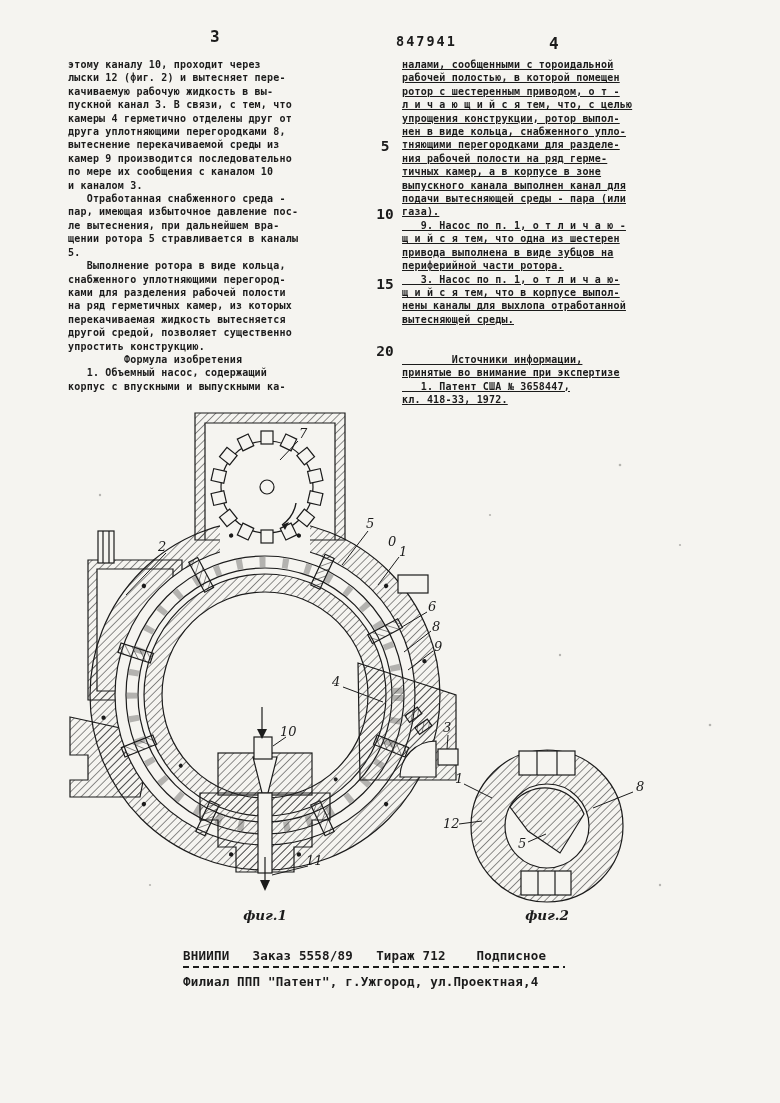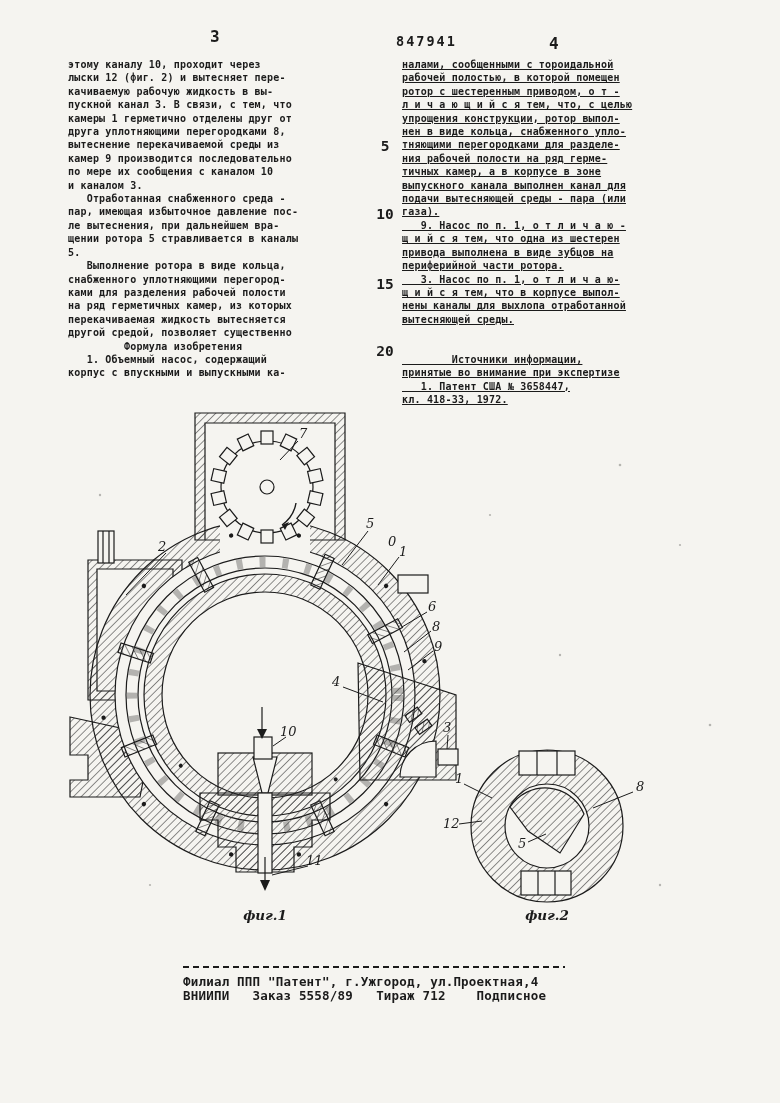--- a/index.html
+++ b/index.html
@@ -41,37 +41,38 @@
   <div class="gut" style="top:138px;">5</div>
   <div class="gut" style="top:206px;">10</div>
   <div class="gut" style="top:276px;">15</div>
   <div class="gut" style="top:343px;">20</div>
 
   <div class="col left-col">
     <div class="ln">этому каналу 10, проходит через</div>
     <div class="ln">лыски 12 (фиг. 2) и вытесняет пере-</div>
     <div class="ln">качиваемую рабочую жидкость в вы-</div>
     <div class="ln">пускной канал 3. В связи, с тем, что</div>
-    <div class="ln">камеры 1 герметично отделены друг от</div>
+    <div class="ln">камеры 4 герметично отделены друг от</div>
     <div class="ln">друга уплотняющими перегородками 8,</div>
     <div class="ln">вытеснение перекачиваемой среды из</div>
     <div class="ln">камер 9 производится последовательно</div>
     <div class="ln">по мере их сообщения с каналом 10</div>
     <div class="ln">и каналом 3.</div>
     <div class="ln">   Отработанная снабженного среда -</div>
     <div class="ln">пар, имеющая избыточное давление пос-</div>
     <div class="ln">ле вытеснения, при дальнейшем вра-</div>
     <div class="ln">щении ротора 5 стравливается в каналы</div>
     <div class="ln">5.</div>
     <div class="ln">   Выполнение ротора в виде кольца,</div>
     <div class="ln">снабженного уплотняющими перегород-</div>
     <div class="ln">ками для разделения рабочей полости</div>
     <div class="ln">на ряд герметичных камер, из которых</div>
     <div class="ln">перекачиваемая жидкость вытесняется</div>
     <div class="ln">другой средой, позволяет существенно</div>
+    <div class="ln">упростить конструкцию.</div>
     <div class="ln">         Формула изобретения</div>
     <div class="ln">   1. Объемный насос, содержащий</div>
     <div class="ln">корпус с впускными и выпускными ка-</div>
   </div>
 
   <div class="col right-col">
     <div class="ln">налами, сообщенными с тороидальной</div>
     <div class="ln">рабочей полостью, в которой помещен</div>
     <div class="ln">ротор с шестеренным приводом, о т -</div>
     <div class="ln">л и ч а ю щ и й с я тем, что, с целью</div>
@@ -268,21 +269,21 @@
         <circle cx="620" cy="140" r="1.1"></circle>
       <circle cx="500" cy="250" r="1.2"></circle>
         <circle cx="650" cy="320" r="1.3"></circle>
       <circle cx="90" cy="480" r="1.1"></circle>
         <circle cx="600" cy="480" r="1.2"></circle>
       <circle cx="430" cy="110" r="1.1"></circle>
         <circle cx="40" cy="90" r="1.2"></circle>
     </g>
   </svg>
 
-  <div class="footer" style="top:948px;margin-top:40px;">
+  <div class="footer" style="top:948px;">
     <div class="ln">ВНИИПИ   Заказ 5558/89   Тираж 712    Подписное</div>
   </div>
   <div class="dash-divider"></div>
   <div class="footer" style="top:974px;">
     <div class="ln">Филиал ППП "Патент", г.Ужгород, ул.Проектная,4</div>
   </div>
 
 </div>
 
 </body></html>

